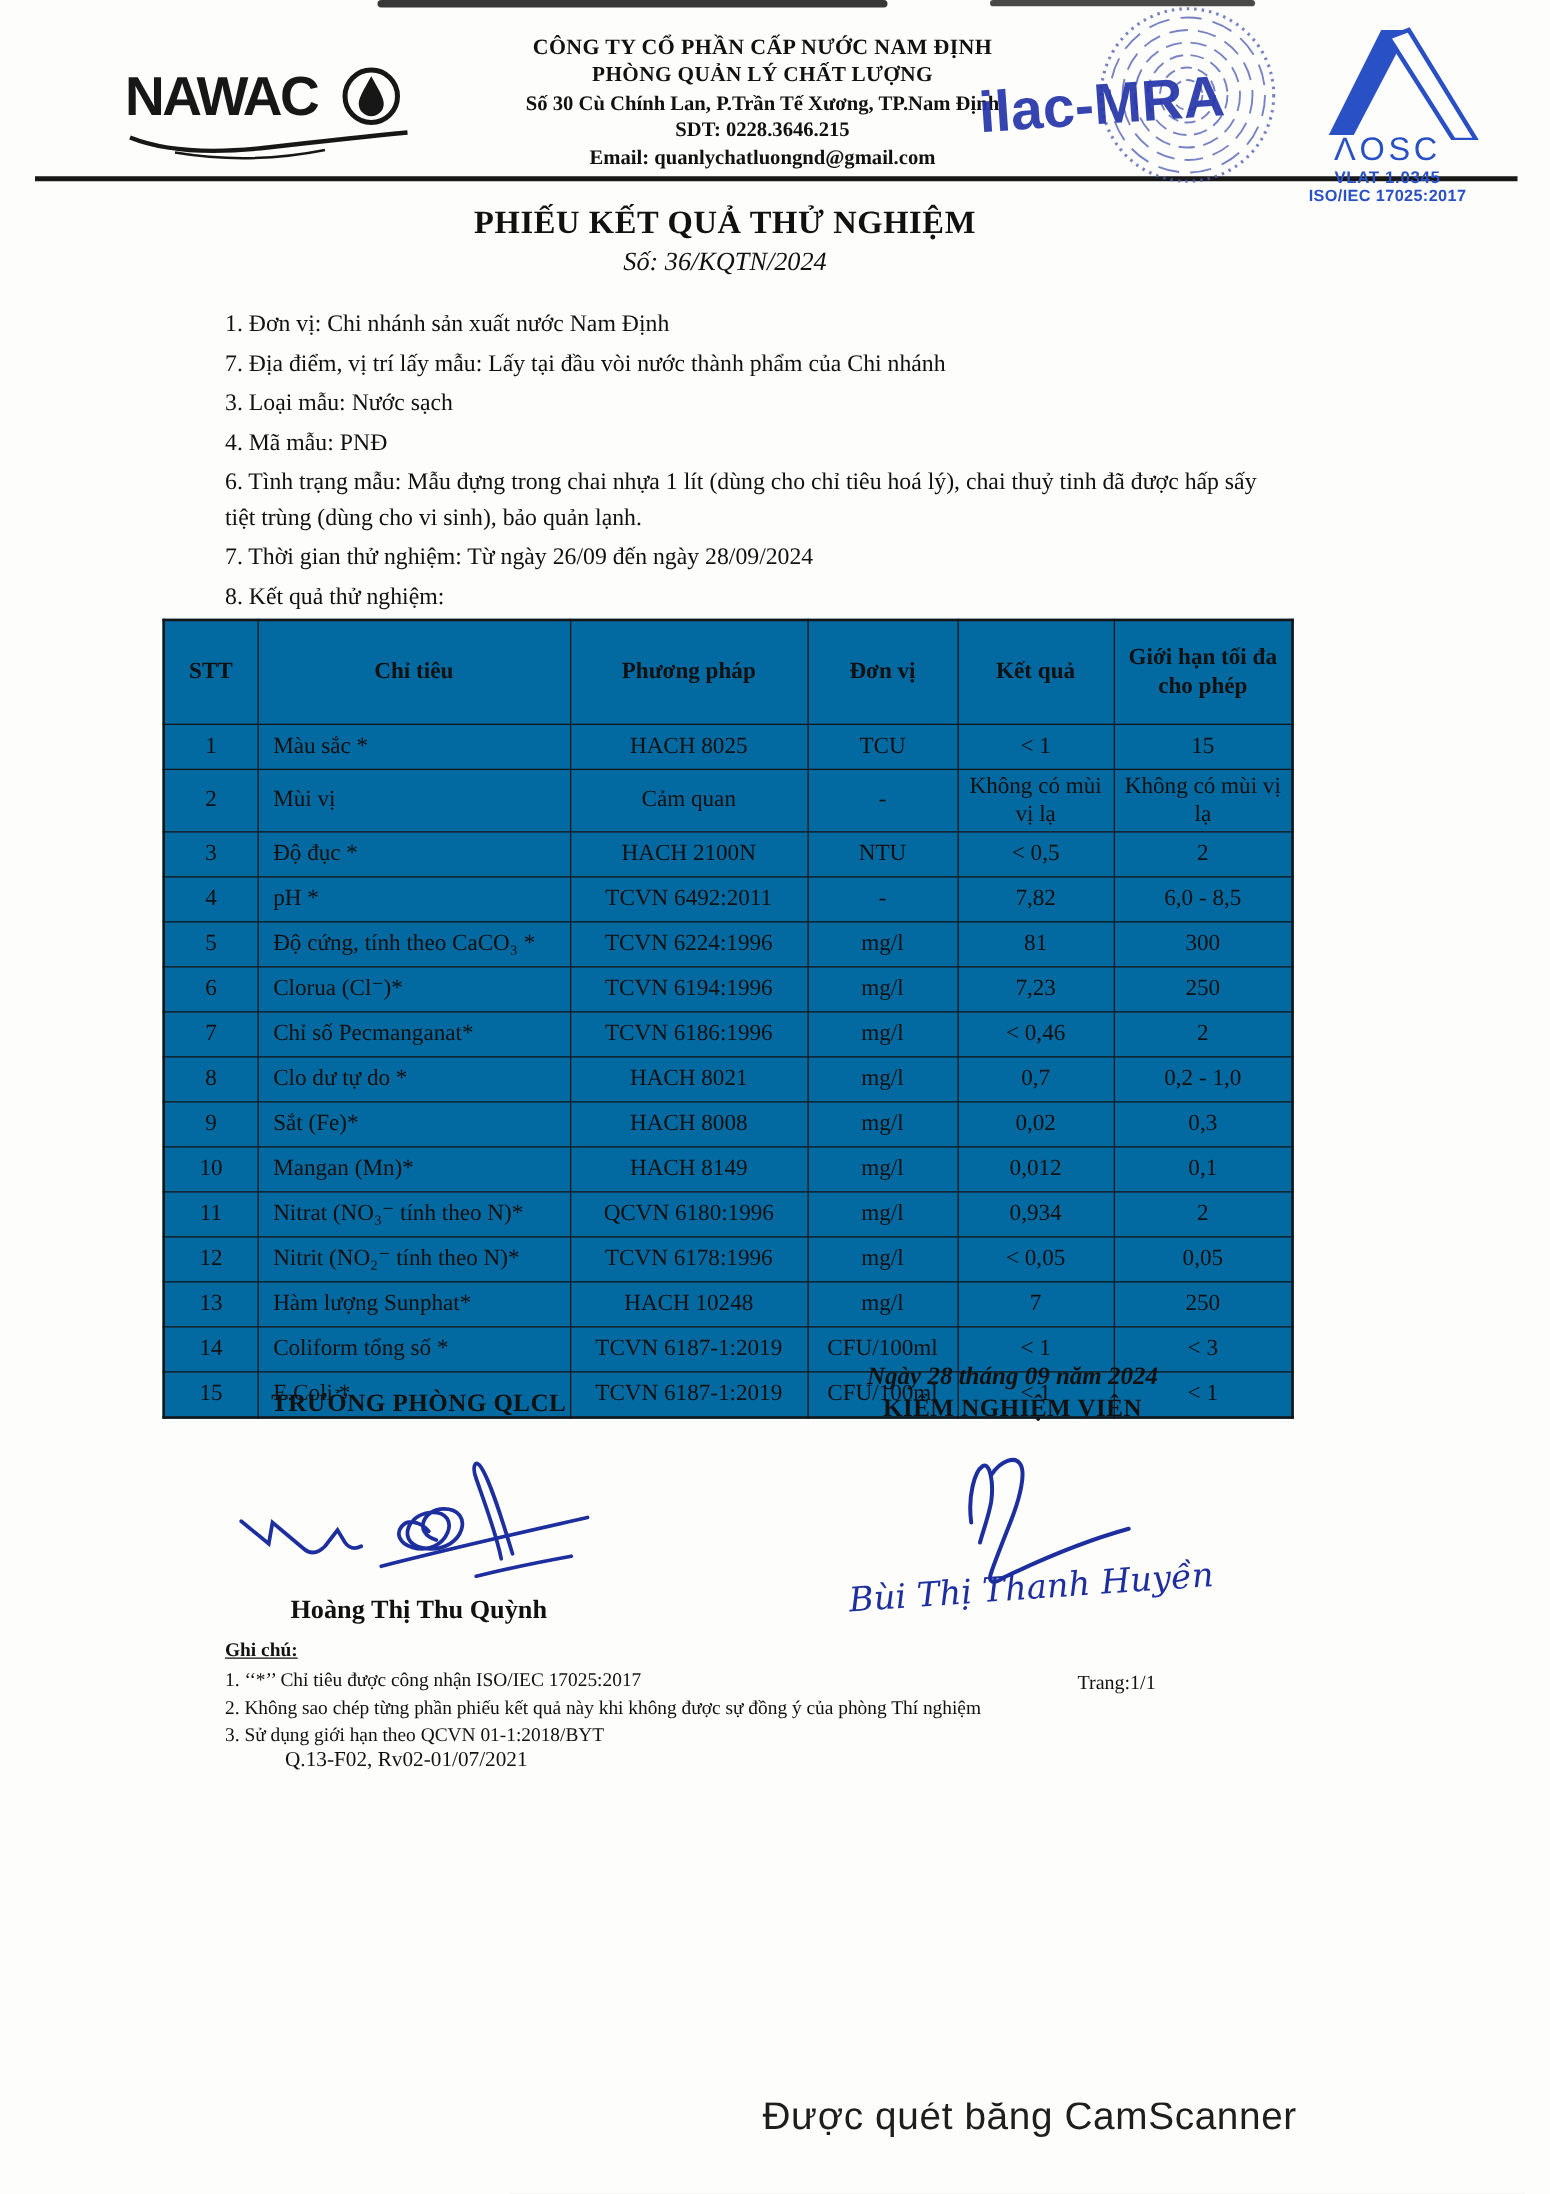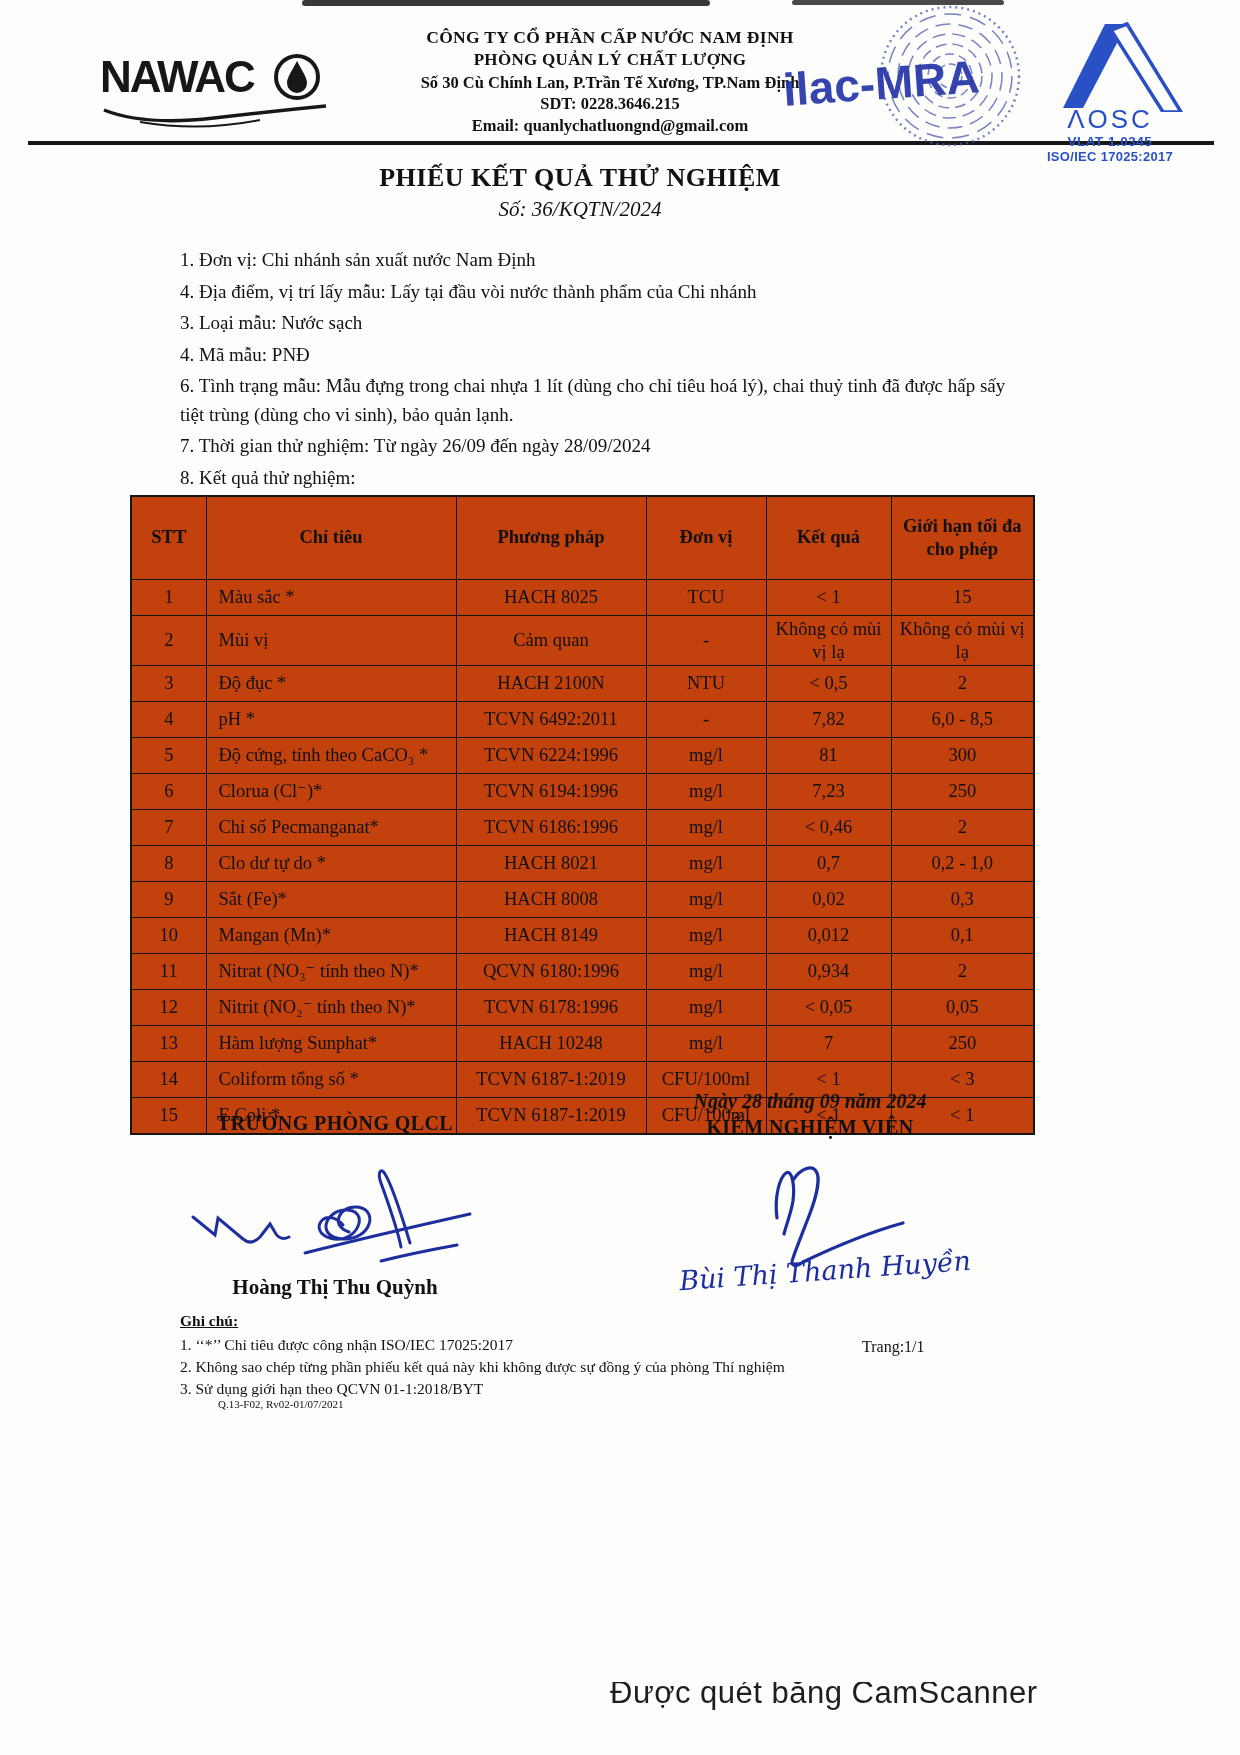--- a/index.html
+++ b/index.html
@@ -40,21 +40,21 @@
     position:absolute; left:130px; top:197px; width:900px; text-align:center;
     font-size:21px; font-weight:normal; font-style:italic;
   }
   
   .info { position:absolute; left:180px; top:246px; width:840px; font-size:19px; line-height:1.5; }
   .info .item { margin-bottom:3px; }
   
   table.results {
     position:absolute; left:130px; top:495px;
     border-collapse:collapse; table-layout:fixed; width:903px;
-    font-size:18.5px; background:#c2410c;
+    font-size:18.5px; background:#0369a1;
   }
   table.results, table.results th, table.results td { border:1.7px solid #151515; }
   table.results { border-width:2.5px; }
   table.results th {
     height:78px; font-weight:bold; font-size:18.5px; text-align:center;
     vertical-align:middle; padding:2px 4px; line-height:1.25;
   }
   table.results td {
     height:31px; text-align:center; vertical-align:middle;
     padding:2px 6px; line-height:1.22;
@@ -84,21 +84,21 @@
     position:absolute; left:645px; top:1255px; width:360px; text-align:center;
     font-size:27px; font-style:italic; color:#1d2e9e; transform:rotate(-4deg);
     font-family:"DejaVu Serif","Liberation Serif",serif;
   }
   
   .notes-label {
     position:absolute; left:180px; top:1312px;
     font-size:15.5px; font-weight:bold; text-decoration:underline;
   }
   .notes { position:absolute; left:180px; top:1334px; width:760px; font-size:15.5px; line-height:1.42; }
-  .form-code { position:absolute; left:218px; top:1398px; font-size:11px; }
+  .form-code { position:absolute; left:228px; top:1398px; font-size:17px; }
   .page-num  { position:absolute; left:862px; top:1338px; font-size:16px; }
   
   .watermark {
     position:absolute; left:610px; top:1682px; width:480px; height:38px; overflow:hidden;
   }
   .watermark span {
     display:block; margin-top:-7px;
     font-family:"Liberation Sans","DejaVu Sans",sans-serif;
     font-size:31px; color:#1e1e1e; letter-spacing:.5px; white-space:nowrap;
   }
@@ -154,21 +154,21 @@
     <div class="aosc-iso">ISO/IEC 17025:2017</div>
   </div>
 
   <div class="header-rule"></div>
 
   <div class="title">PHIẾU KẾT QUẢ THỬ NGHIỆM</div>
   <div class="doc-number">Số: 36/KQTN/2024</div>
 
   <div class="info">
     <div class="item">1. Đơn vị: Chi nhánh sản xuất nước Nam Định</div>
-    <div class="item">4. Địa điểm, vị trí lấy mẫu: Lấy tại đầu vòi nước thành phẩm của Chi nhánh</div>
+    <div class="item">7. Địa điểm, vị trí lấy mẫu: Lấy tại đầu vòi nước thành phẩm của Chi nhánh</div>
     <div class="item">3. Loại mẫu: Nước sạch</div>
     <div class="item">4. Mã mẫu: PNĐ</div>
     <div class="item">6. Tình trạng mẫu: Mẫu đựng trong chai nhựa 1 lít (dùng cho chỉ tiêu hoá lý), chai thuỷ tinh đã được hấp sấy tiệt trùng (dùng cho vi sinh), bảo quản lạnh.</div>
     <div class="item">7. Thời gian thử nghiệm: Từ ngày 26/09 đến ngày 28/09/2024</div>
     <div class="item">8. Kết quả thử nghiệm:</div>
   </div>
 
   <table class="results">
     <colgroup>
       <col style="width:75px">

